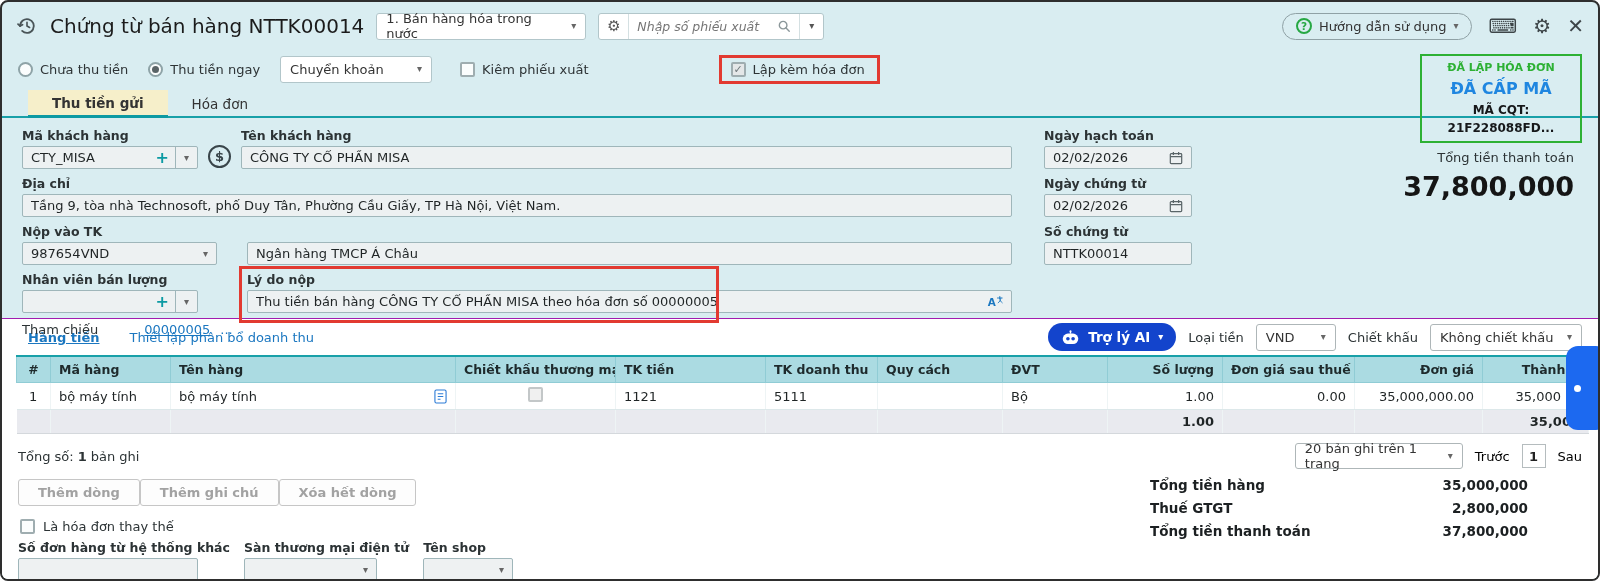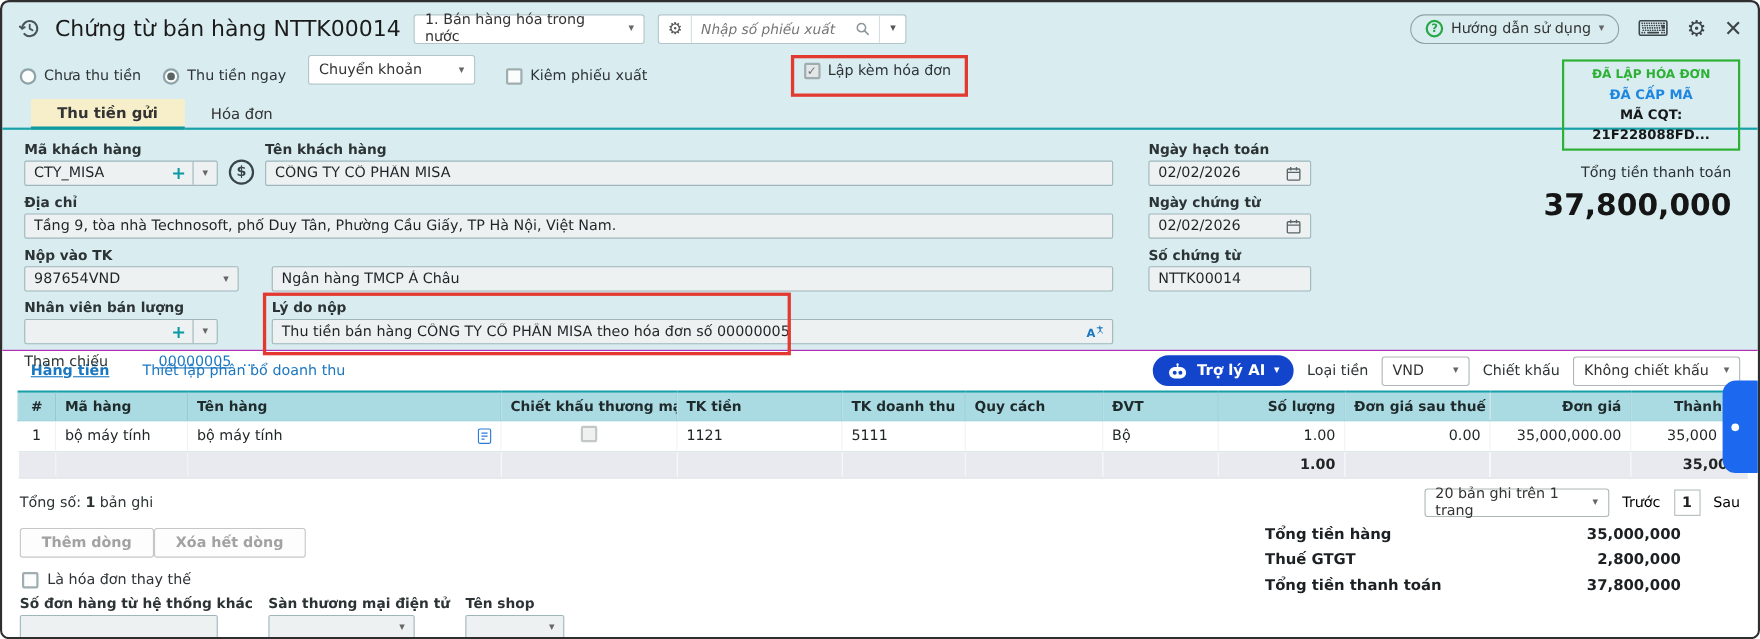--- a/index.html
+++ b/index.html
@@ -24,35 +24,35 @@
   .sg-caret { width:24px; border-left:1px solid #d4e0e2; }
   .topbar-right { margin-left:auto; display:flex; align-items:center; gap:16px; }
   .help-pill { display:flex; align-items:center; gap:7px; height:27px; padding:0 13px;
                border:1px solid #8fa1a5; border-radius:15px; font-size:13px; color:#333;
                background:transparent; cursor:pointer; }
   .help-q { width:16px; height:16px; border:2px solid #27a844; border-radius:50%; color:#27a844;
             font-size:10.5px; font-weight:bold; display:flex; align-items:center; justify-content:center; }
   .icon-btn { font-size:20px; color:#3d4548; cursor:pointer; line-height:1; }
 
   
-  .options { display:flex; height:38px; padding:0 16px; gap:20px; }
+  .options { display:flex; align-items:center; height:38px; padding:0 16px; gap:20px; }
   .opt { display:flex; align-items:center; gap:7px; font-size:13px; color:#2e3436; }
   .radio { width:15px; height:15px; border:2px solid #8ea3a7; border-radius:50%; background:#fbfdfd; position:relative; flex:0 0 auto; }
   .radio.checked::after { content:""; position:absolute; inset:2px; background:#5a6467; border-radius:50%; }
   .cb { width:15px; height:15px; border:2px solid #9fadb0; border-radius:2px; background:#fbfdfd;
         display:flex; align-items:center; justify-content:center; font-size:11px; color:#6d777a; flex:0 0 auto; }
   .cb.checked { background:#e4e7e8; }
   .red-frame { border:3px solid #e23a31; padding:4px 12px 4px 9px; }
   .payment-select { width:152px; }
 
   
   .status-box { position:absolute; top:52px; right:16px; width:162px; border:2px solid #2db134;
                 padding:4px 6px; text-align:center; line-height:1.5; background:transparent; }
   .st1 { color:#2db134; font-weight:bold; font-size:11px; }
-  .st2 { color:#1f86e0; font-weight:bold; font-size:12px; }
+  .st2 { color:#1f86e0; font-weight:bold; font-size:16px; }
   .st3 { color:#16181a; font-weight:bold; font-size:12px; }
 
   
   .tabs { display:flex; align-items:flex-end; padding-left:26px; border-bottom:2px solid #18a0a8; height:30px; }
   .tab { padding:5px 24px 4px; font-size:13.5px; color:#333; cursor:pointer; }
   .tab.active { background:#f6efca; font-weight:bold; border-bottom:3px solid #0d9aa3; margin-bottom:-2px; }
 
   
   .form { position:relative; height:200px; padding:10px 14px 0 20px; }
   .form-left { width:990px; }
@@ -456,20 +456,21 @@
         </div>
         <span class="pg-dim">Trước</span>
         <span class="pg-box">1</span>
         <span class="pg-dim">Sau</span>
       </div>
     </div>
 
     <div class="bottom">
       <div class="btn-row">
         <button class="ghost-btn">Thêm dòng</button>
+        <button class="ghost-btn">Thêm ghi chú</button>
         <button class="ghost-btn">Xóa hết dòng</button>
       </div>
 
       <div class="totals">
         <div class="trow">
           <span>Tổng tiền hàng</span>
           <span>35,000,000</span>
         </div>
         <div class="trow">
           <span>Thuế GTGT</span>

